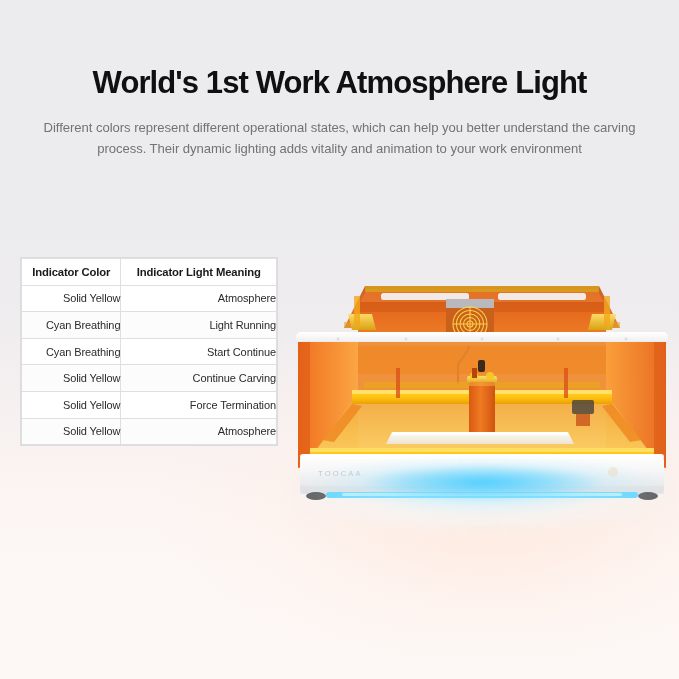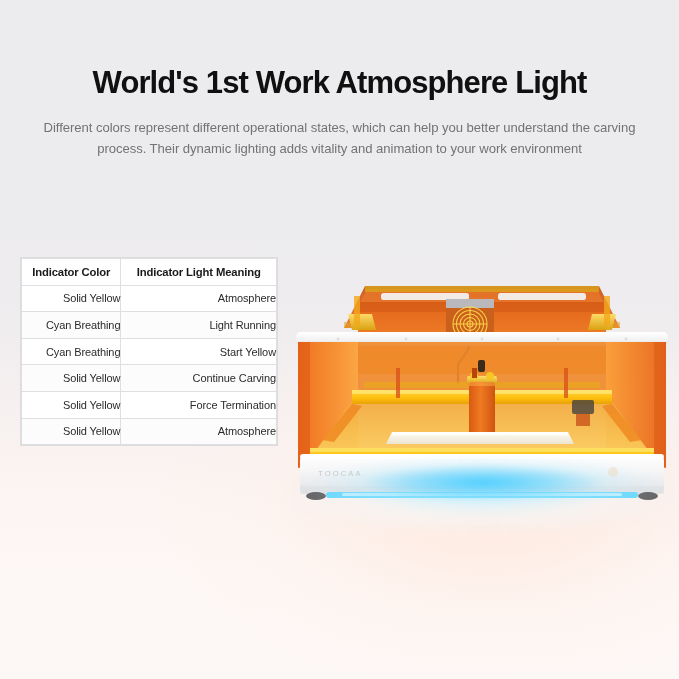--- a/index.html
+++ b/index.html
@@ -129,21 +129,21 @@
     <tr>
       <td class="col-a">Solid Yellow</td>
       <td class="col-b">Atmosphere</td>
     </tr>
     <tr>
       <td class="col-a">Cyan Breathing</td>
       <td class="col-b">Light Running</td>
     </tr>
     <tr>
       <td class="col-a">Cyan Breathing</td>
-      <td class="col-b">Start Yellow</td>
+      <td class="col-b">Start Continue</td>
     </tr>
     <tr>
       <td class="col-a">Solid Yellow</td>
       <td class="col-b">Continue Carving</td>
     </tr>
     <tr>
       <td class="col-a">Solid Yellow</td>
       <td class="col-b">Force Termination</td>
     </tr>
     <tr>

